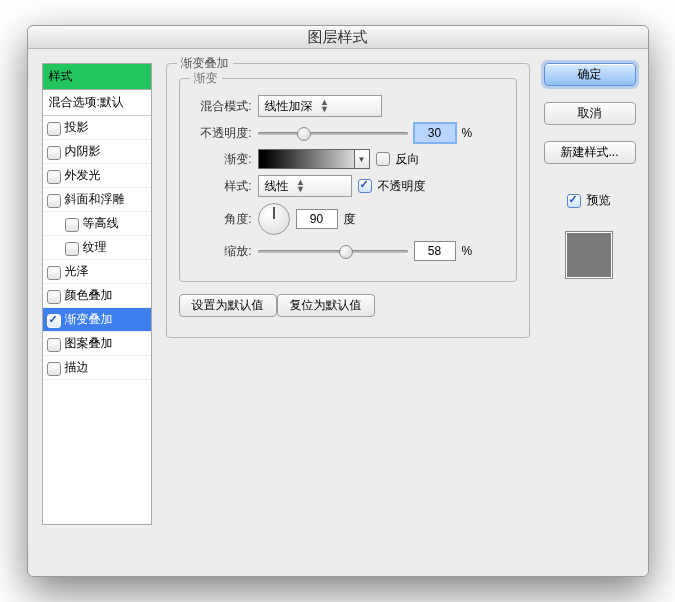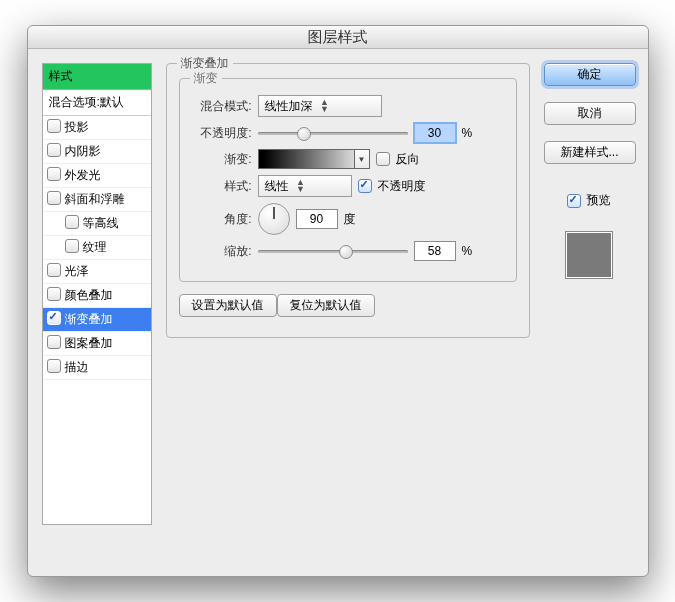--- a/index.html
+++ b/index.html
@@ -5,21 +5,21 @@
   html,body{margin:0;padding:0;font-family:"Lucida Grande","Helvetica Neue",Arial,sans-serif;font-size:12px;background:#fff}
   .wrap{width:675px;height:602px;position:relative;display:flex;align-items:center;justify-content:center}
   .dialog{width:620px;height:550px;background:#ededed;border:1px solid #999;border-radius:6px;box-shadow:0 15px 40px rgba(0,0,0,.5);display:flex;flex-direction:column}
   .titlebar{height:22px;background:linear-gradient(#f9f9f9,#dcdcdc);border-bottom:1px solid #b5b5b5;border-radius:6px 6px 0 0;text-align:center;line-height:22px;font-size:15px;color:#333}
   .body{flex:1;display:flex;padding:14px 14px 14px 14px;gap:14px}
   
   .left{width:110px}
   .left-box{border:1px solid #aaa;background:#fff;height:460px}
   .left-head{background:#22c55e;border-bottom:1px solid #aaa;padding:4px 6px;font-size:12px}
   .left-sub{background:#fff;border-bottom:1px solid #ccc;padding:4px 6px;font-size:12px}
-  .li{padding:3px 4px;border-bottom:1px solid #eee;display:flex;align-items:flex-start;gap:4px;cursor:default}
+  .li{padding:3px 4px;border-bottom:1px solid #eee;display:flex;align-items:flex-end;gap:4px;cursor:default}
   .li.indent{padding-left:22px}
   .li.sel{background:#3d7ef0;color:#fff}
   .cb{width:12px;height:12px;border:1px solid #888;border-radius:3px;background:linear-gradient(#fff,#e5e5e5);flex:none;box-shadow:inset 0 1px 0 #fff;position:relative}
   .cb.on{background:linear-gradient(#fbfdff,#cfe3ff);border-color:#5a82c7}
   .cb.on:after{content:"✓";position:absolute;left:1px;top:-2px;font-size:11px;color:#2b55b4;font-weight:bold}
   .li.sel .cb{border-color:#fff}
   .li.sel .cb.on{background:linear-gradient(#fff,#dfeaff)}
   
   .center{flex:1}
   .grp{border:1px solid #b5b5b5;border-radius:4px;padding:10px 12px 14px;position:relative;background:#ededed}

